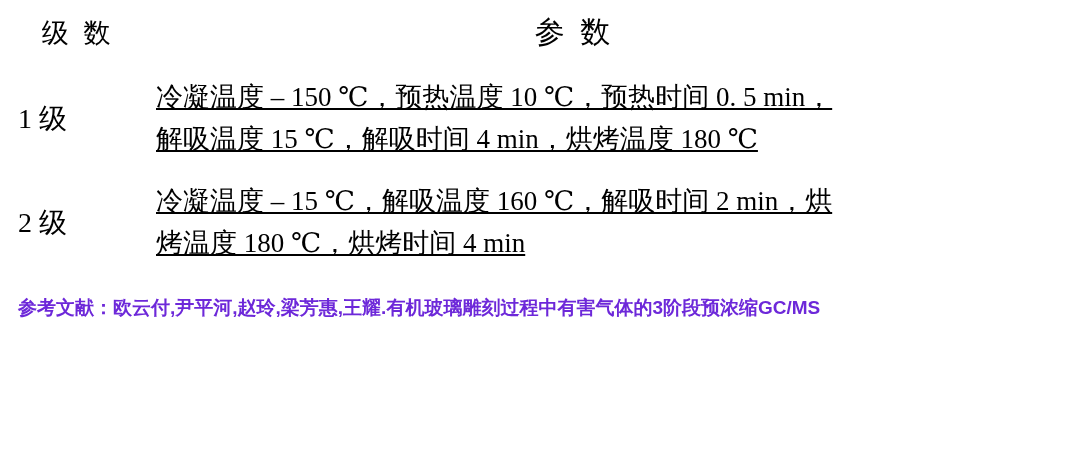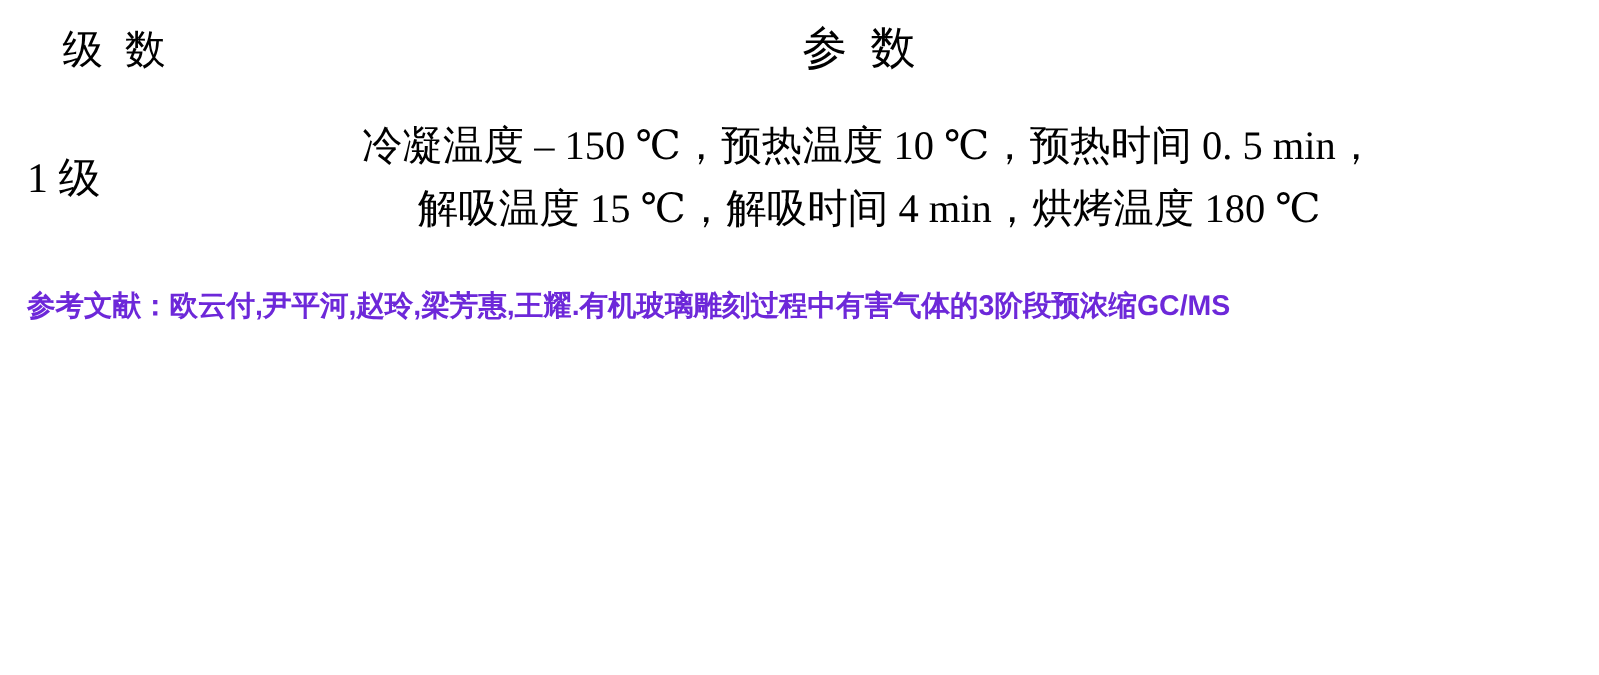--- a/index.html
+++ b/index.html
@@ -54,21 +54,22 @@
   tbody td.level-cell {
     text-align: left;
     font-size: 28px;
     white-space: nowrap;
   }
   tbody td.param-cell {
     font-size: 27px;
     line-height: 1.55;
     padding-left: 18px;
     padding-right: 8px;
-    text-align: center;
+    text-align: left;
+    text-decoration: underline;
   }
   tbody td.param-cell .line {
     display: block;
     white-space: nowrap;
   }
 
   .ref {
     margin-top: 18px;
     font-family: "Liberation Sans", "DejaVu Sans", sans-serif;
     font-weight: bold;
@@ -96,20 +97,27 @@
       </tr>
     </thead>
     <tbody>
       <tr>
         <td class="level-cell">1 级</td>
         <td class="param-cell">
           <span class="line">冷凝温度 – 150 ℃，预热温度 10 ℃，预热时间 0. 5 min，</span>
           <span class="line">解吸温度 15 ℃，解吸时间 4  min，烘烤温度 180 ℃</span>
         </td>
       </tr>
+      <tr>
+        <td class="level-cell">2 级</td>
+        <td class="param-cell">
+          <span class="line">冷凝温度 – 15 ℃，解吸温度 160 ℃，解吸时间 2  min，烘</span>
+          <span class="line">烤温度 180 ℃，烘烤时间 4  min</span>
+        </td>
+      </tr>
     </tbody>
   </table>
 
   <div class="ref">
     <span class="ref-line">参考文献：欧云付,尹平河,赵玲,梁芳惠,王耀.有机玻璃雕刻过程中有害气体的3阶段预浓缩GC/MS</span>
   </div>
 
 </div>
 
 </body></html>

